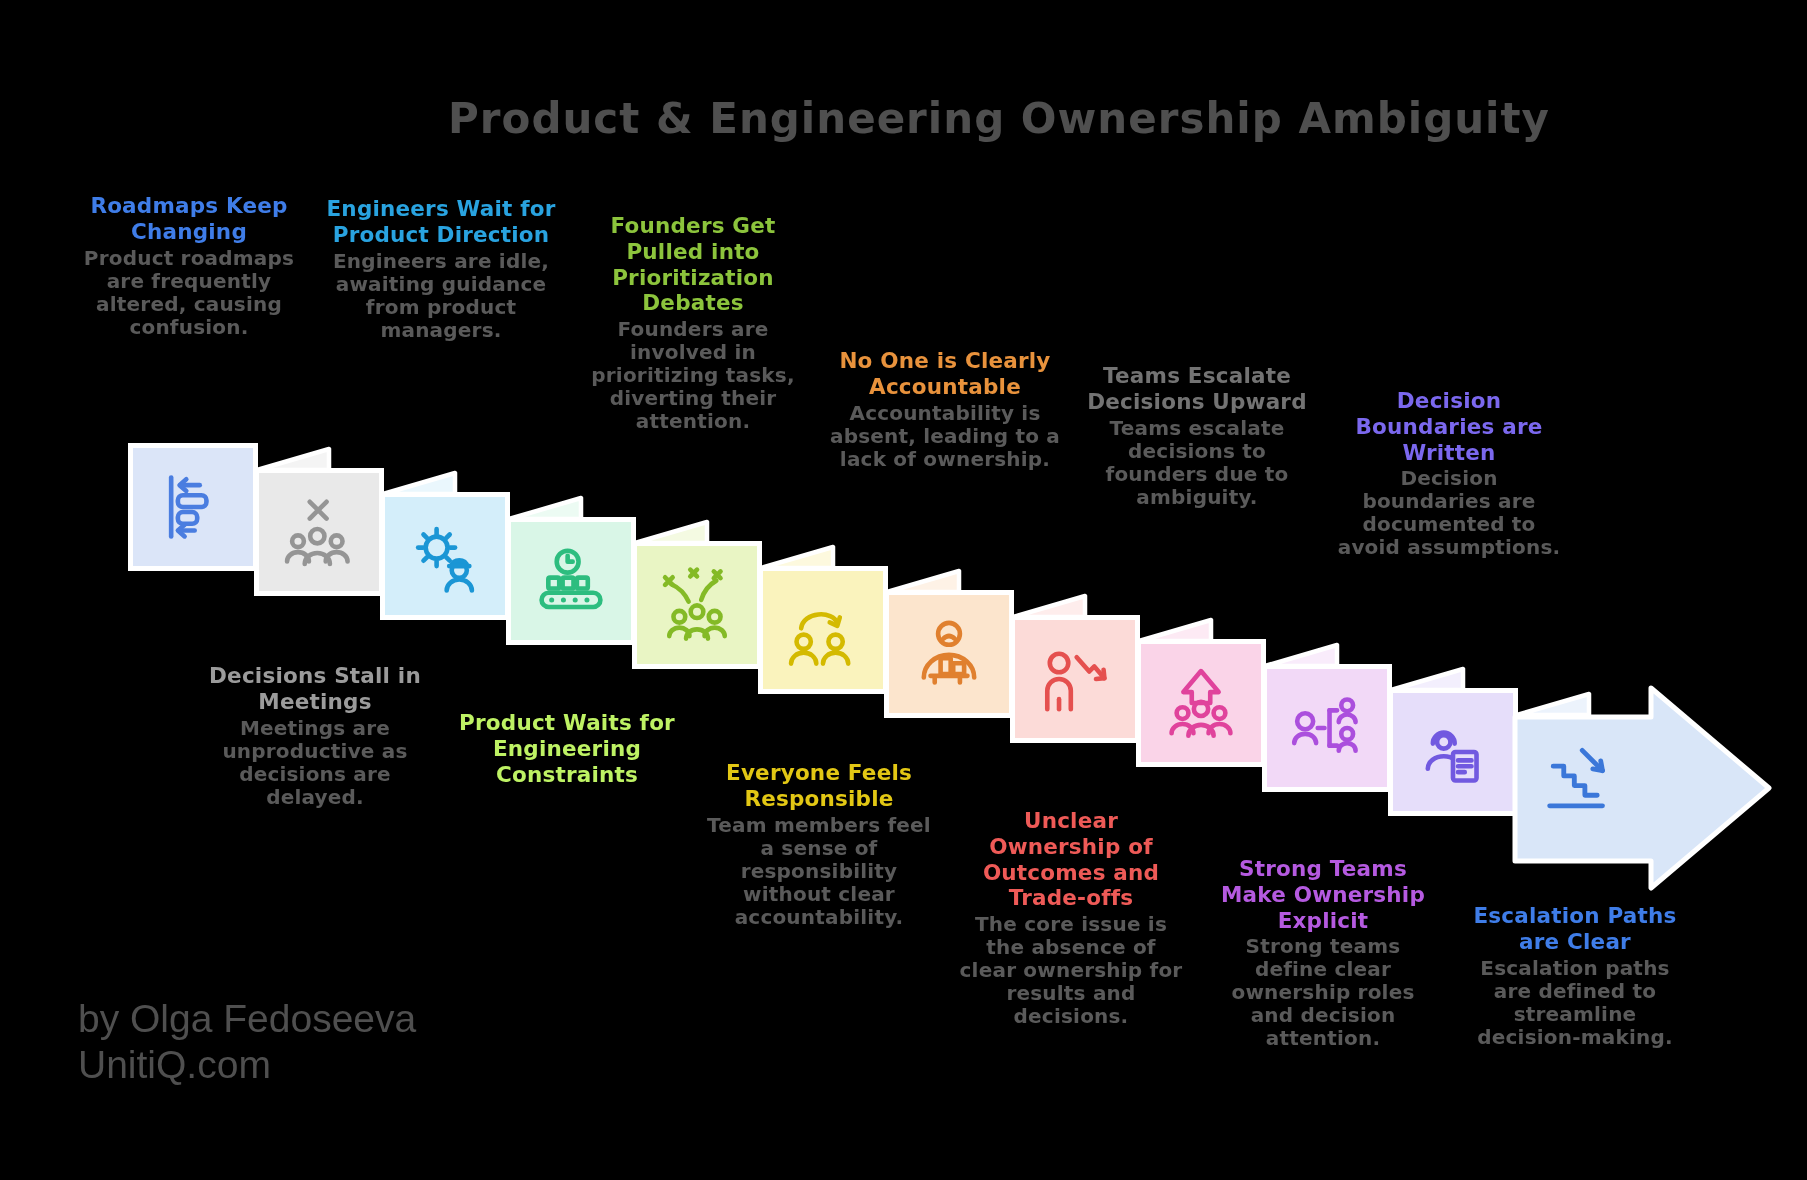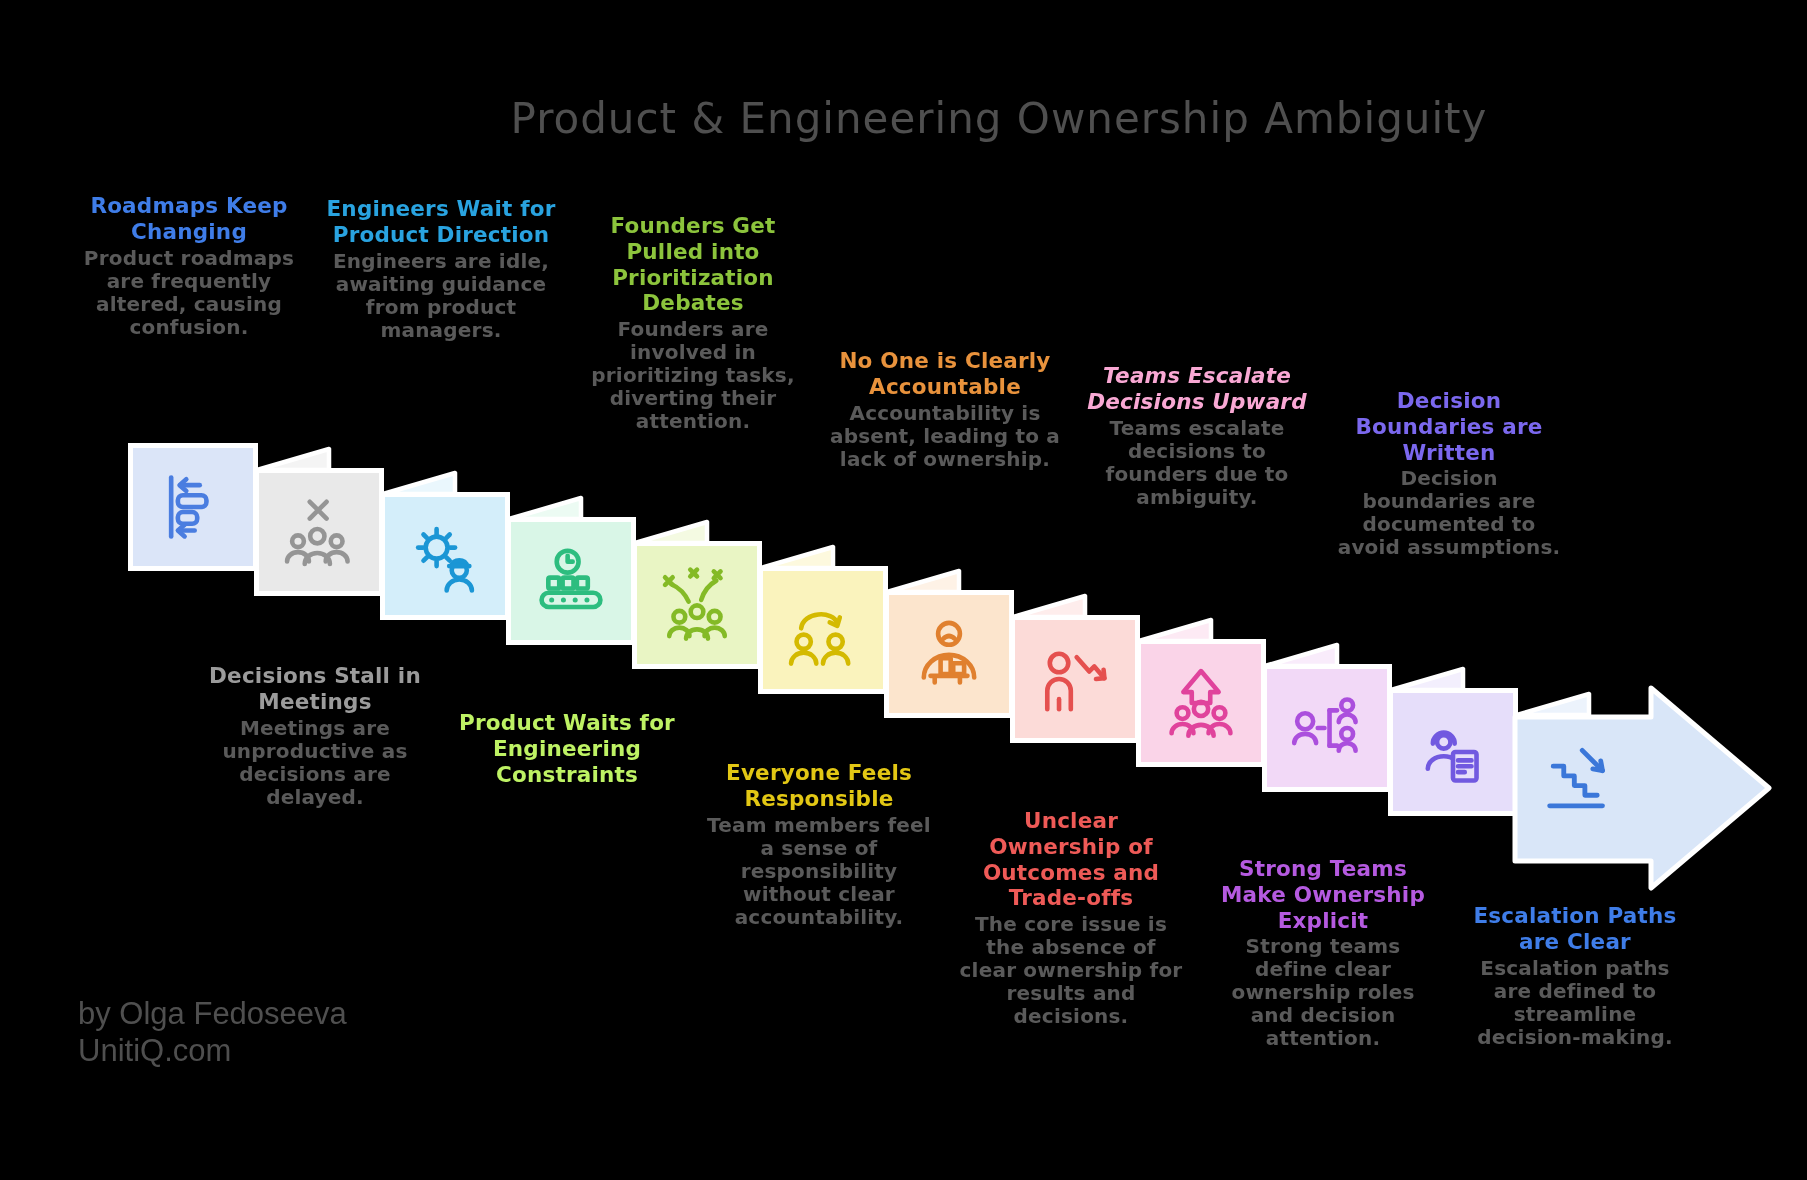--- a/index.html
+++ b/index.html
@@ -8,21 +8,21 @@
     width:1807px;height:1180px;
     background:#000;
     overflow:hidden;
     font-family:"DejaVu Sans",sans-serif;
   }
   .title{
     position:absolute;
     top:94px;left:999px;
     transform:translateX(-50%);
     white-space:nowrap;
-    font-size:42px;font-weight:normal;
+    font-size:42px;font-weight:bold;
     letter-spacing:1px;
     color:#4f4f4f;
   }
   .tblock{
     position:absolute;
     width:232px;
     transform:translateX(-50%);
     text-align:center;
   }
   .t-heading{
@@ -44,21 +44,21 @@
     box-sizing:border-box;
     width:130px;height:128px;
     border:5px solid #fff;
     display:flex;align-items:center;justify-content:center;
   }
   .fold,.arrow-shape,.arrow-icon{position:absolute;}
   .attribution{
     position:absolute;
     left:78px;top:996px;
     font-family:"Liberation Sans",sans-serif;
-    font-size:31px;
+    font-size:39px;
     color:#4f4f4f;
     line-height:1.18;
   }
 </style>
 </head>
 <body>
 
 <div id="stage">
   <div class="title">Product &amp; Engineering Ownership Ambiguity</div>
   <div>
@@ -285,21 +285,21 @@
       </div>
       <div class="tblock" style="left: 945px; top: 316px; margin-top: 32px;">
         <div class="t-heading" style="color: rgb(232, 146, 60);">No One is Clearly Accountable</div>
         <div class="t-body">Accountability is absent, leading to a lack of ownership.</div>
       </div>
       <div class="tblock" style="left: 1071px; top: 808px;">
         <div class="t-heading" style="color: rgb(238, 90, 87);">Unclear Ownership of Outcomes and Trade-offs</div>
         <div class="t-body">The core issue is the absence of clear ownership for results and decisions.</div>
       </div>
       <div class="tblock" style="left: 1197px; top: 363px;">
-        <div class="t-heading" style="color: #f9a8d4; font-style: italic;">Teams Escalate Decisions Upward</div>
+        <div class="t-heading" style="color: #737373;">Teams Escalate Decisions Upward</div>
         <div class="t-body">Teams escalate decisions to founders due to ambiguity.</div>
       </div>
       <div class="tblock" style="left: 1323px; top: 856px;">
         <div class="t-heading" style="color: rgb(181, 90, 224);">Strong Teams Make Ownership Explicit</div>
         <div class="t-body">Strong teams define clear ownership roles and decision attention.</div>
       </div>
       <div class="tblock" style="left: 1449px; top: 388px;">
         <div class="t-heading" style="color: rgb(123, 104, 238);">Decision Boundaries are Written</div>
         <div class="t-body">Decision boundaries are documented to avoid assumptions.</div>
       </div>

